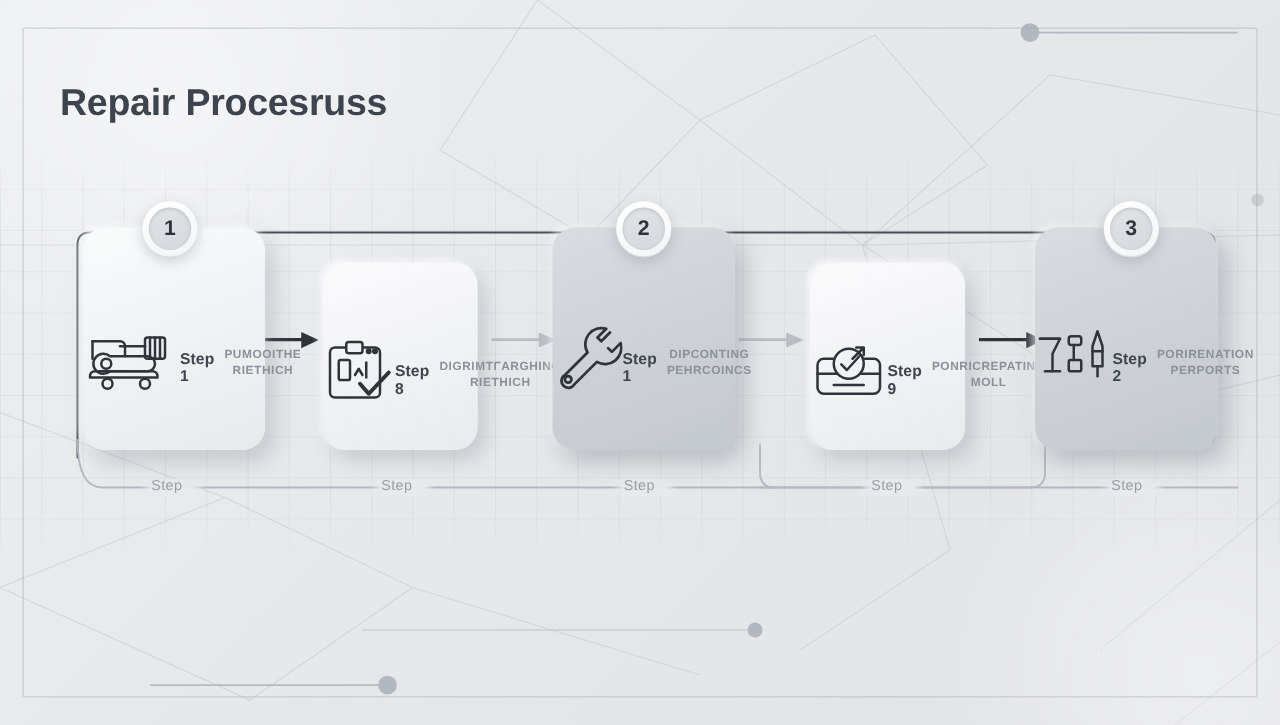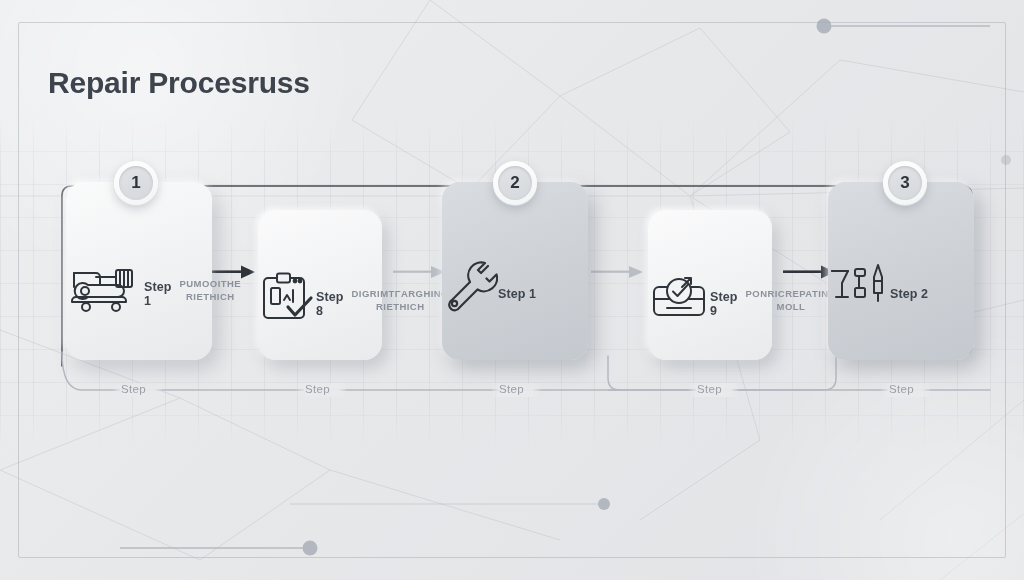--- a/index.html
+++ b/index.html
@@ -242,20 +242,21 @@
   </div>
 
   <div class="card tall dark" style="left:442px;top:182px;">
     <div class="icon">
       <svg width="56" height="56" viewBox="0 0 56 56" fill="none" stroke="#2f343b" stroke-width="2.2" stroke-linecap="round" stroke-linejoin="round">
         <path d="M46 6 l-7 7 l-3 -3 l7 -7 a13 13 0 0 0 -15 19 l-18 18 a5.5 5.5 0 1 0 7.5 7.5 l18 -18 a13 13 0 0 0 19 -15 l-7 7 l-3 -3"></path>
         <circle cx="12.5" cy="43.5" r="2.6"></circle>
       </svg>
     </div>
     <div class="c-title">Step 1</div>
+    <div class="c-sub">DIPCONTING PEHRCOINCS</div>
   </div>
   <div class="badge" style="left:493px;top:161px;">
     <div class="inner">2</div>
   </div>
 
   <div class="card plain" style="left:648px;top:210px;">
     <div class="icon">
       <svg width="62" height="50" viewBox="0 0 62 50" fill="none" stroke="#2f343b" stroke-width="2" stroke-linecap="round" stroke-linejoin="round">
         <rect x="6" y="14" width="50" height="28" rx="5"></rect>
         <path d="M6 26 h50"></path>
@@ -277,18 +278,19 @@
         <path d="M4 10 h16"></path>
         <rect x="27" y="8" width="10" height="7" rx="2"></rect>
         <path d="M31 15 v12"></path>
         <rect x="27" y="27" width="10" height="9" rx="1.5"></rect>
         <path d="M50 4 l4 12 v16 h-8 v-16 z"></path>
         <path d="M50 32 v8"></path>
         <path d="M46 20 h8"></path>
       </svg>
     </div>
     <div class="c-title">Step 2</div>
+    <div class="c-sub">PORIRENATION PERPORTS</div>
   </div>
   <div class="badge" style="left:883px;top:161px;">
     <div class="inner">3</div>
   </div>
 
 </div>
 
 </body></html>

